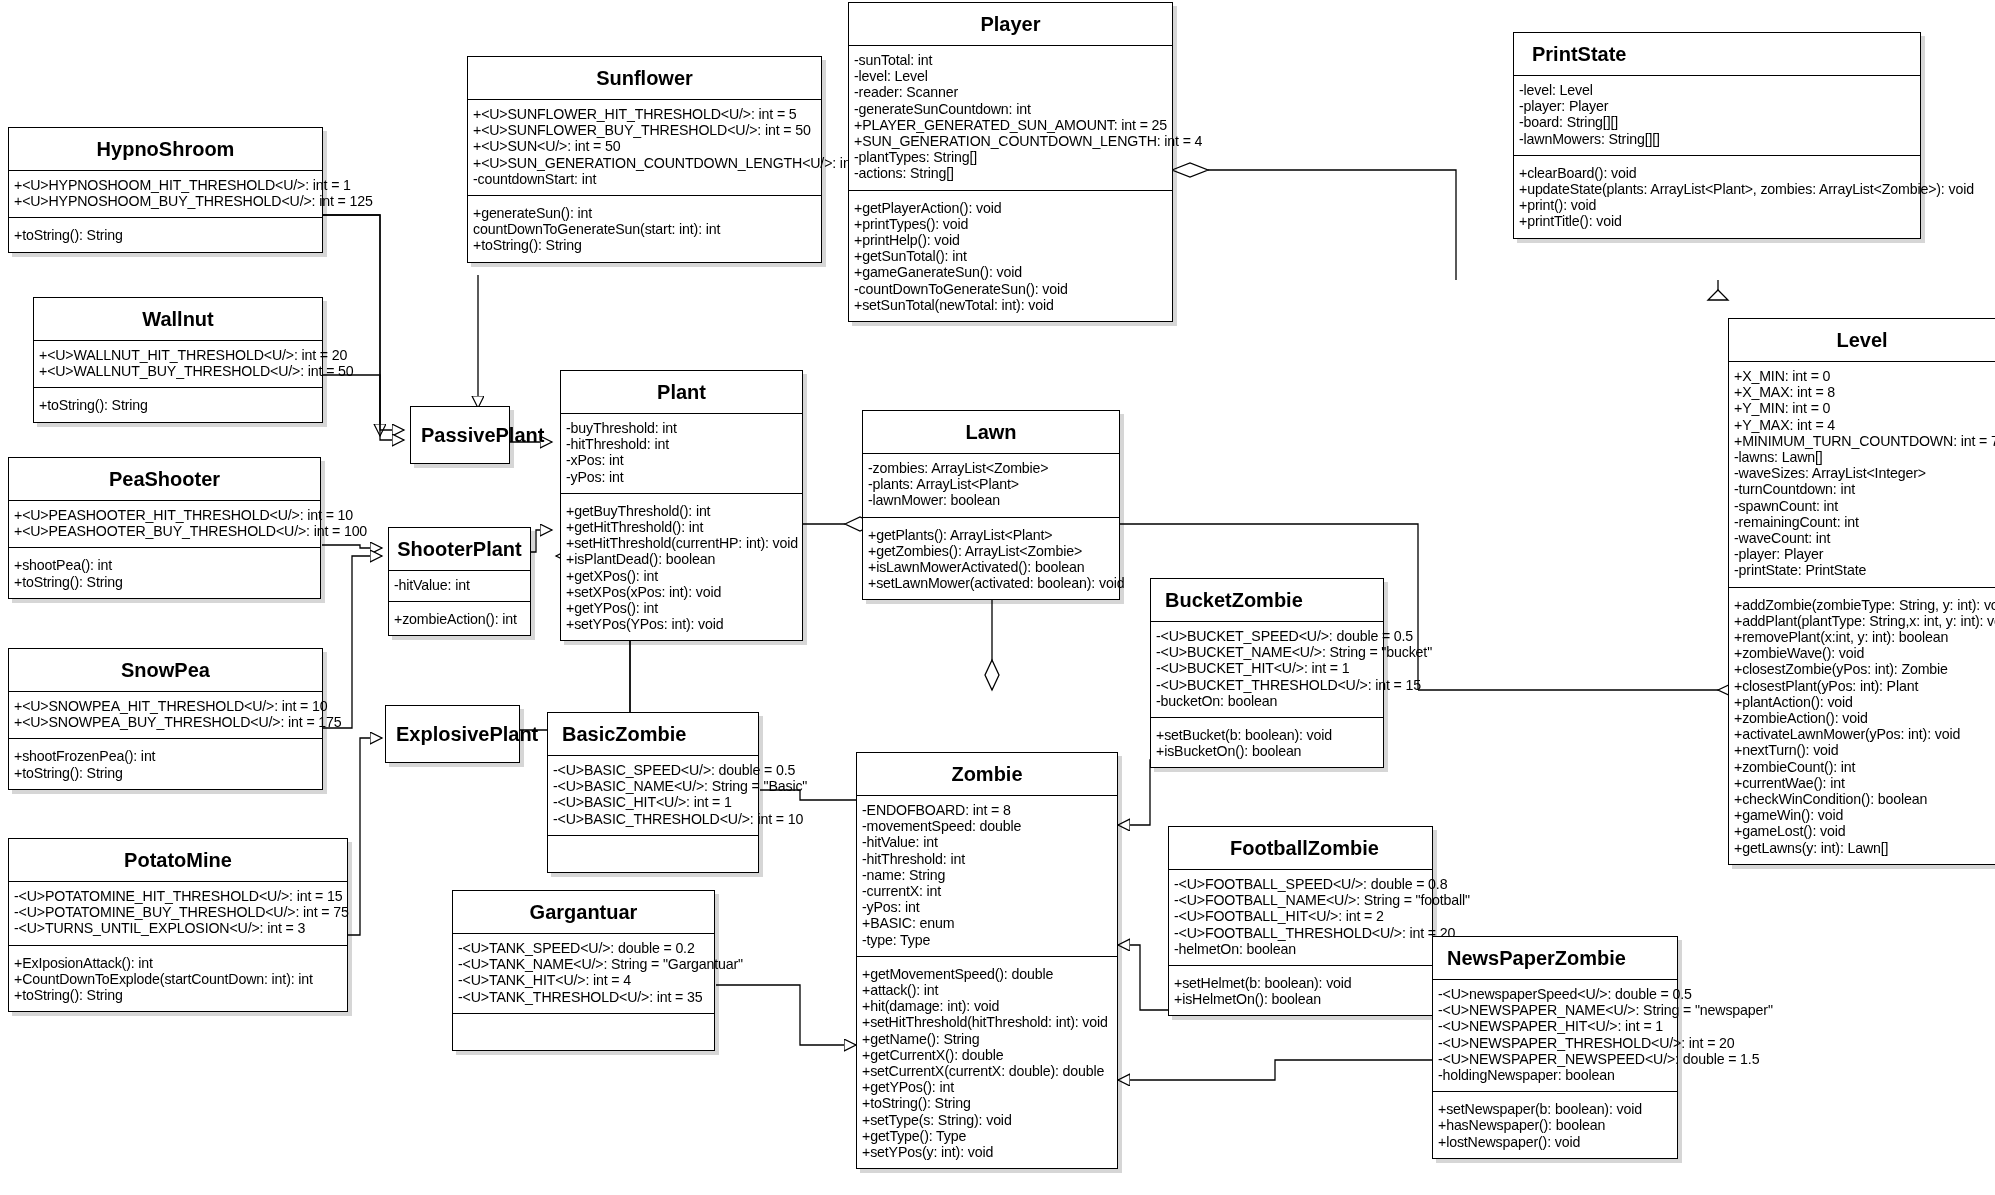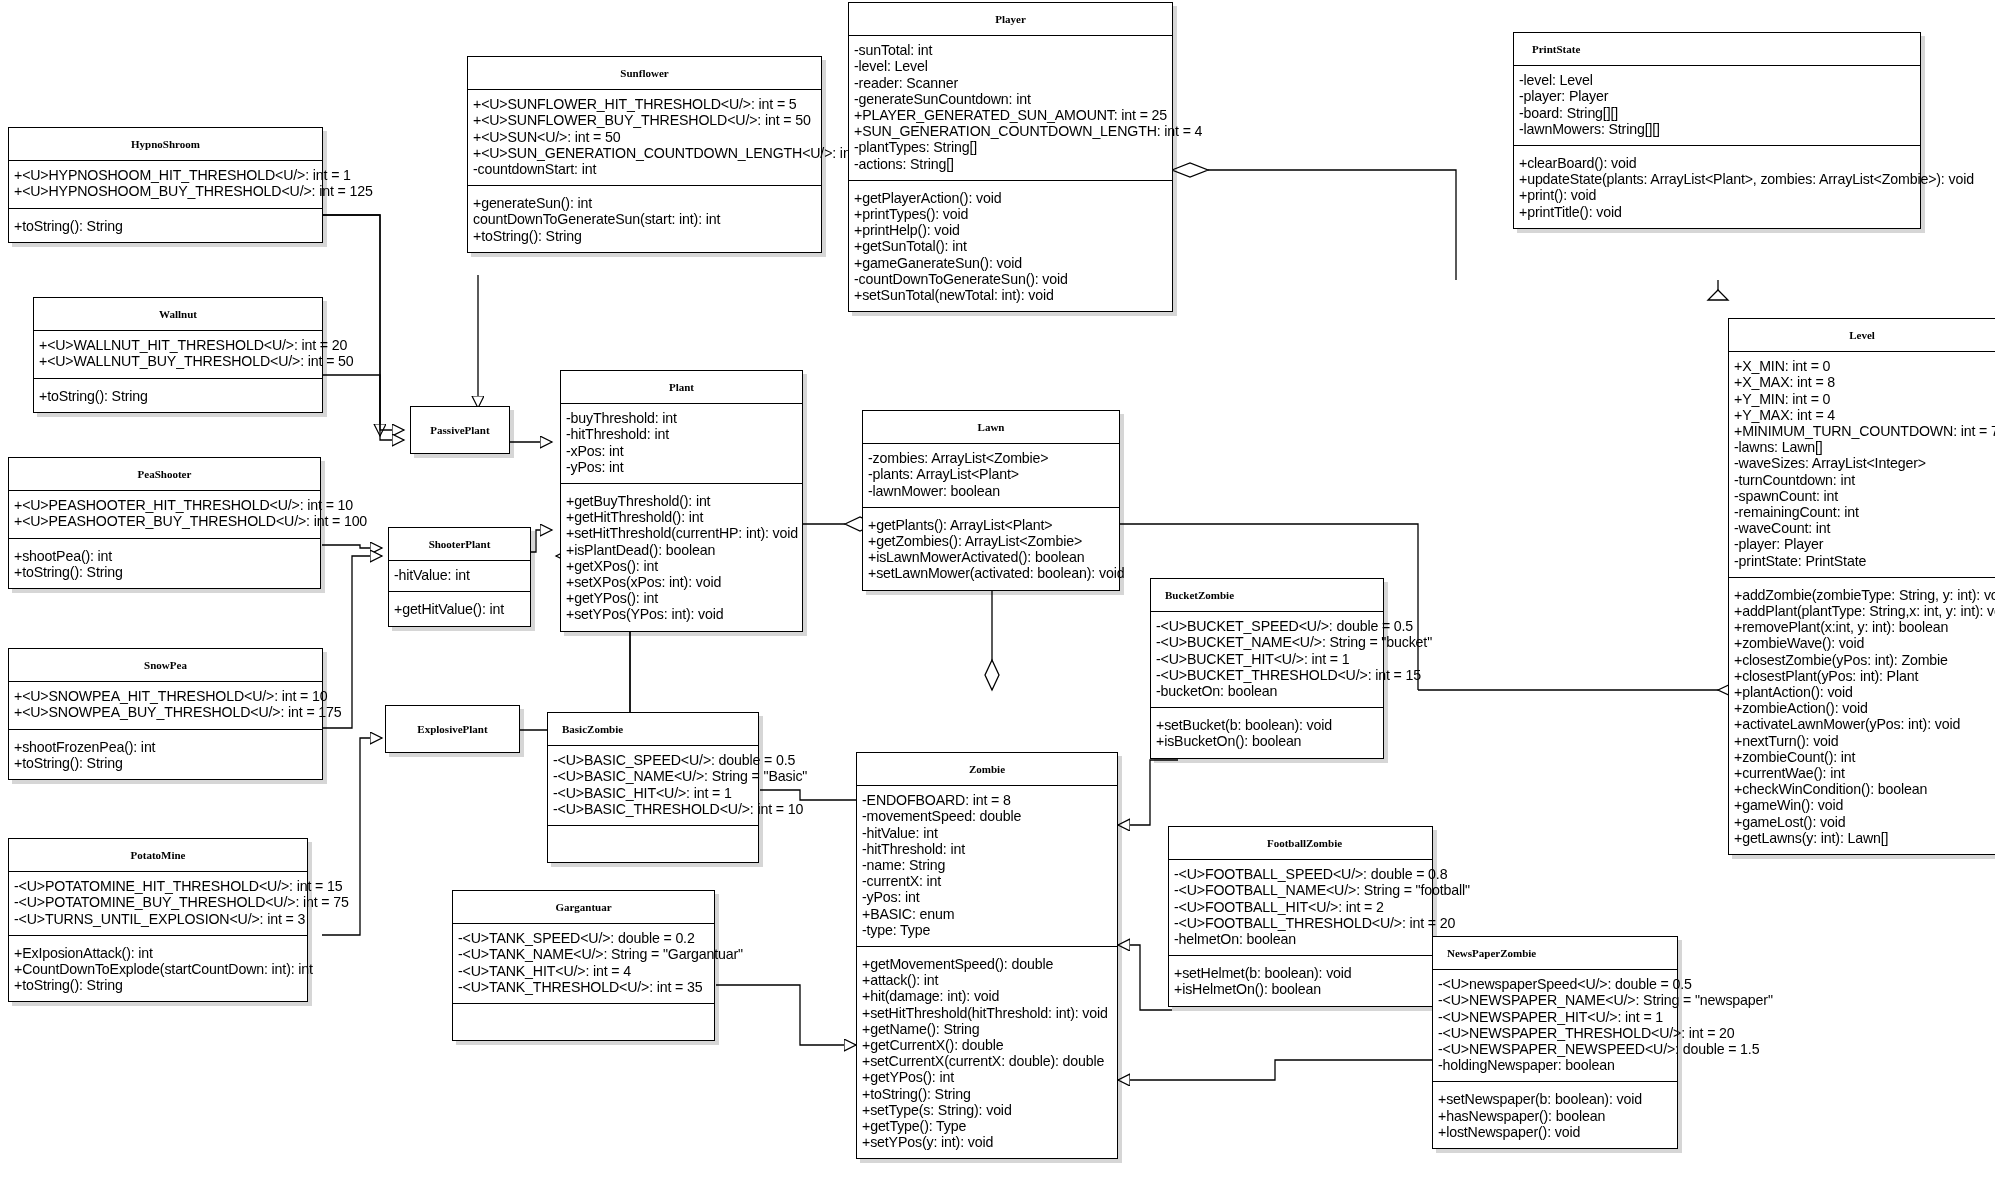--- a/index.html
+++ b/index.html
@@ -30,27 +30,26 @@
   .uml {
     position: absolute;
     background: #ffffff;
     border: 1.4px solid #000000;
     box-shadow: 4px 4px 0 0 rgba(0,0,0,0.16);
     box-sizing: border-box;
     z-index: 5;
   }
   .uml-title {
     font-weight: bold;
-    font-size: 11px;
+    font-size: 20px;
     color: #000;
     text-align: center;
     padding: 10px 6px 10px 6px;
     line-height: 1.1;
     white-space: nowrap;
-    font-family: Liberation Serif, serif;
   }
   .uml .sep {
     border-top: 1.4px solid #000;
     height: 0;
     font-size: 0;
     line-height: 0;
   }
   .uml-compartment {
     padding: 6px 2px 8px 3px;
   }
@@ -188,21 +187,21 @@
       <div class="member">+&lt;U&gt;SNOWPEA_HIT_THRESHOLD&lt;U/&gt;: int = 10</div>
       <div class="member">+&lt;U&gt;SNOWPEA_BUY_THRESHOLD&lt;U/&gt;: int = 175</div>
     </div>
     <div class="sep"></div>
     <div class="uml-compartment pad-top">
       <div class="member">+shootFrozenPea(): int</div>
       <div class="member">+toString(): String</div>
     </div>
   </div>
 
-  <div class="uml" style="left:8px; top:838px; width:300px;">
+  <div class="uml" style="left:8px; top:838px; width:340px;">
     <div class="uml-title">PotatoMine</div>
     <div class="sep"></div>
     <div class="uml-compartment">
       <div class="member">-&lt;U&gt;POTATOMINE_HIT_THRESHOLD&lt;U/&gt;: int = 15</div>
       <div class="member">-&lt;U&gt;POTATOMINE_BUY_THRESHOLD&lt;U/&gt;: int = 75</div>
       <div class="member">-&lt;U&gt;TURNS_UNTIL_EXPLOSION&lt;U/&gt;: int = 3</div>
     </div>
     <div class="sep"></div>
     <div class="uml-compartment pad-top">
       <div class="member">+ExIposionAttack(): int</div>
@@ -316,21 +315,21 @@
   </div>
 
   <div class="uml simple" style="left:388px; top:527px; width:143px;">
     <div class="uml-title">ShooterPlant</div>
     <div class="sep"></div>
     <div class="uml-compartment">
       <div class="member">-hitValue: int</div>
     </div>
     <div class="sep"></div>
     <div class="uml-compartment pad-top">
-      <div class="member">+getHitValue(): int</div>
+      <div class="member">+zombieAction(): int</div>
     </div>
   </div>
 
   <div class="uml simple titleonly" style="left:385px; top:705px; width:135px;">
     <div class="uml-title">ExplosivePlant</div>
   </div>
 
   <div class="uml" style="left:560px; top:370px; width:243px;">
     <div class="uml-title">Plant</div>
     <div class="sep"></div>

